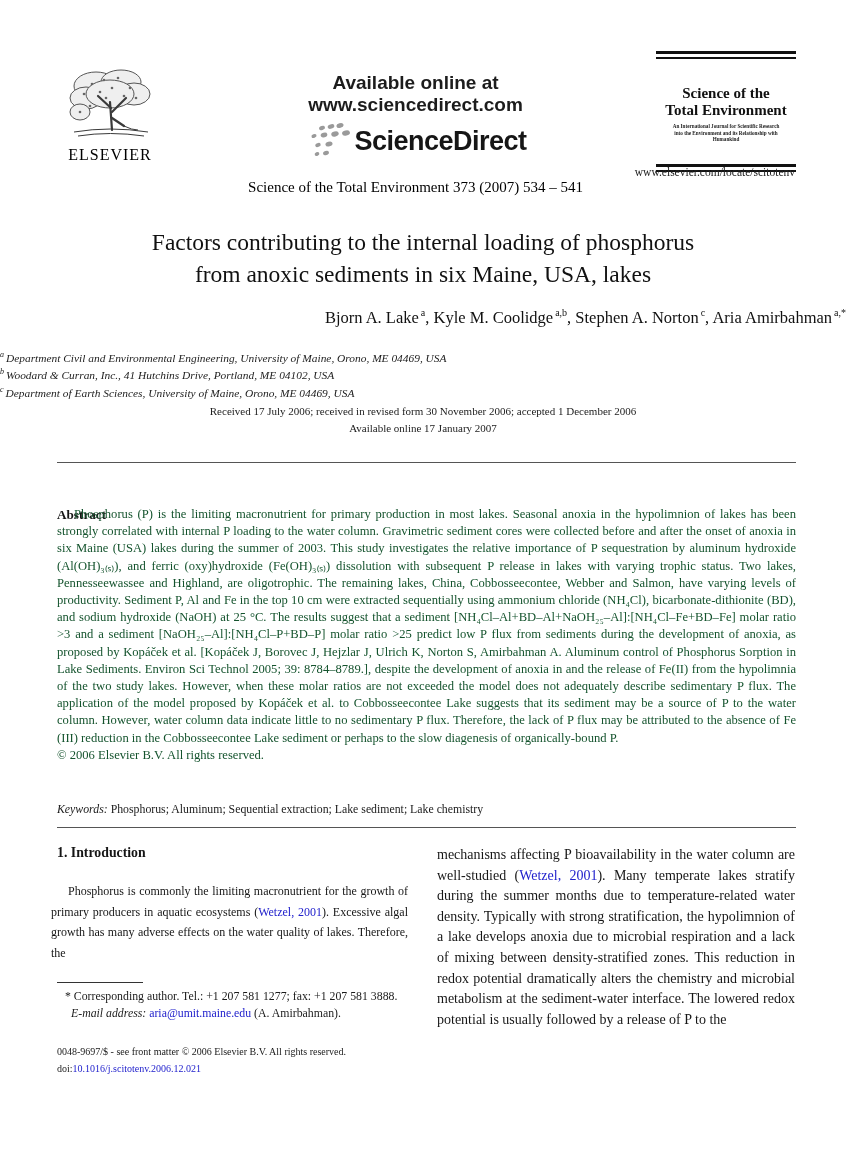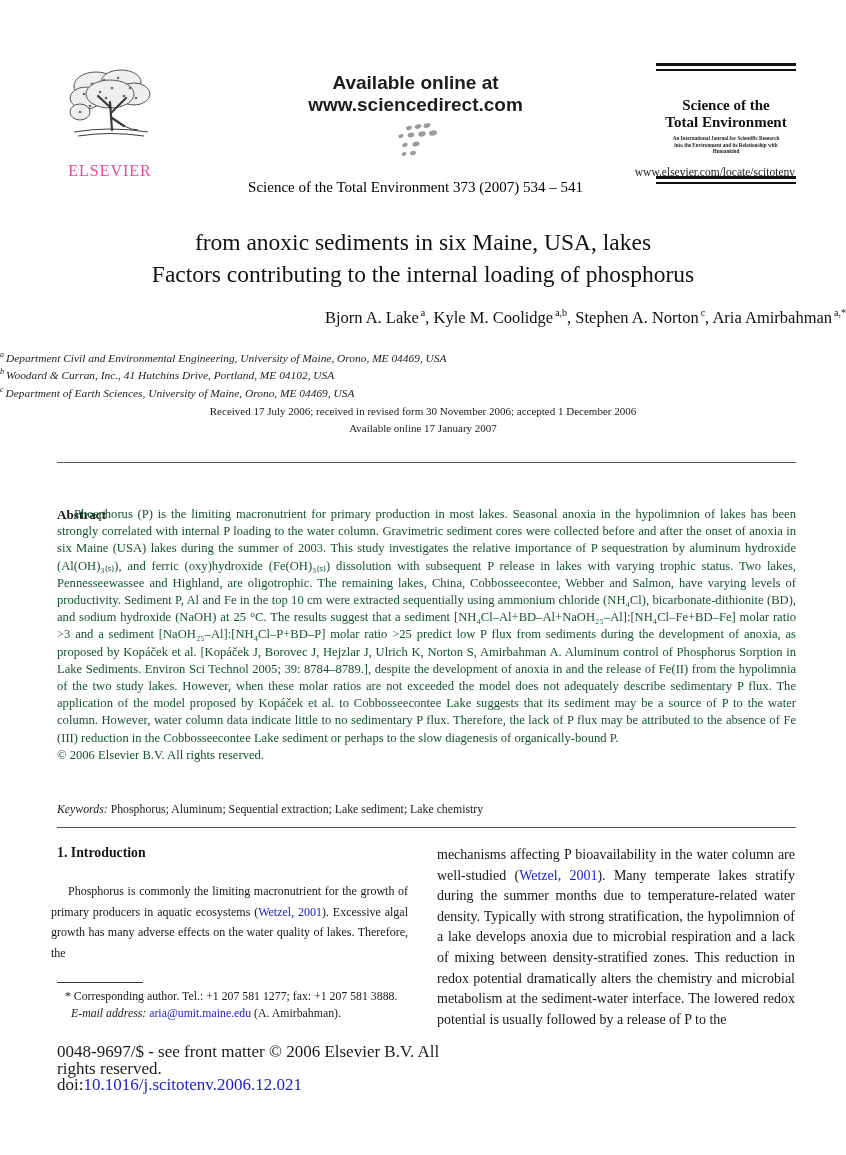--- a/index.html
+++ b/index.html
@@ -3,28 +3,28 @@
 <meta charset="utf-8">
 <style>
   html,body{margin:0;padding:0;background:#888;}
   .page{
     position:relative;width:846px;height:1155px;margin:0 auto;background:#ffffff;
     font-family:"Liberation Serif",serif;color:#151515;overflow:hidden;
   }
   
   .elsevier-block{position:absolute;left:60px;top:68px;width:100px;text-align:center;}
   .elsevier-tree{display:block;margin:0 auto;}
-  .elsevier-text{font-size:16px;letter-spacing:1px;color:#ec4899;margin-top:18px;}
+  .elsevier-text{font-size:16px;letter-spacing:1px;color:#000000;margin-top:2px;}
   .center-block{position:absolute;left:243px;top:72px;width:345px;text-align:center;}
   .avail{font-family:"Liberation Sans",sans-serif;font-size:19px;font-weight:bold;color:#1c1c1c;}
   .sd-logo{margin-top:7px;white-space:nowrap;}
   .sd-dots{vertical-align:middle;margin-right:2px;}
   .sd-text{font-family:"Liberation Sans",sans-serif;font-weight:bold;font-size:27px;letter-spacing:-0.5px;color:#161616;vertical-align:middle;}
   .citation{margin-top:20px;font-size:15px;color:#000000;}
-  .right-block{position:absolute;left:656px;top:63px;width:140px;}
+  .right-block{position:absolute;left:656px;top:51px;width:140px;}
   .double-rule{height:3px;border-top:3.5px solid #111;border-bottom:2px solid #111;}
   .jb-title{font-weight:bold;font-size:15px;text-align:center;line-height:1.15;margin-top:26px;color:#111;}
   .jb-sub{font-size:6px;font-weight:bold;text-align:center;line-height:1.25;margin-top:4px;margin-bottom:18px;color:#222;transform:scale(0.86);transform-origin:center top;}
   .jb-url{position:absolute;right:51px;top:166px;font-size:11.5px;color:#222;white-space:nowrap;}
   
   .art-title{position:absolute;left:0;top:226px;width:846px;text-align:center;font-size:23.5px;line-height:1.38;color:#111;}
   .authors{position:absolute;left:0;top:307px;width:846px;text-align:right;font-size:16.5px;color:#111;}
   .authors sup{font-size:10px;margin-left:2px;}
   .affils{position:absolute;left:0;top:348px;width:846px;font-size:11.4px;font-style:italic;line-height:14.6px;color:#222;}
   .affils sup{font-style:italic;font-size:8px;margin-right:2px;}
@@ -44,21 +44,21 @@
   .col-left{position:absolute;left:51px;top:881px;width:357px;font-size:12px;line-height:20.6px;text-align:justify;text-indent:17px;color:#161616;}
   .col-right{position:absolute;left:437px;top:845px;width:358px;font-size:14px;line-height:20.6px;text-align:justify;color:#161616;}
   .link{color:#2121cc;}
   a.link{text-decoration:none;cursor:pointer;}
   
   .fn-rule{position:absolute;left:57px;top:982px;width:86px;border-top:1.1px solid #333;}
   .fn-block{position:absolute;left:57px;top:989px;width:357px;font-size:11.8px;line-height:15.8px;text-align:justify;color:#1a1a1a;}
   .fn-corr{text-indent:8px;}
   .fn-email{text-indent:14px;margin-top:1px;}
   .fn-email-label{font-style:italic;}
-  .issn-block{position:absolute;left:57px;top:1044px;width:420px;font-size:17px;line-height:16.5px;color:#1a1a1a;}
+  .issn-block{position:absolute;left:57px;top:1044px;width:420px;font-size:10px;line-height:16.5px;color:#1a1a1a;}
 </style>
 </head>
 <body>
 
 <div class="page">
 
   <div class="elsevier-block">
     <svg class="elsevier-tree" width="88" height="76" viewBox="0 0 88 76">
       <g fill="none" stroke="#555" stroke-width="1">
         <ellipse cx="30" cy="18" rx="22" ry="14" fill="#efefef"></ellipse>
@@ -107,42 +107,42 @@
           <ellipse cx="36" cy="2.5" rx="3.6" ry="2.3" transform="rotate(-15 36 2.5)"></ellipse>
           <ellipse cx="10" cy="13" rx="2.6" ry="1.9" transform="rotate(-20 10 13)"></ellipse>
           <ellipse cx="20" cy="12" rx="3.4" ry="2.3" transform="rotate(-18 20 12)"></ellipse>
           <ellipse cx="31" cy="11" rx="3.8" ry="2.5" transform="rotate(-15 31 11)"></ellipse>
           <ellipse cx="42" cy="10" rx="4" ry="2.6" transform="rotate(-12 42 10)"></ellipse>
           <ellipse cx="14" cy="22" rx="2.8" ry="2" transform="rotate(-22 14 22)"></ellipse>
           <ellipse cx="25" cy="21" rx="3.6" ry="2.4" transform="rotate(-16 25 21)"></ellipse>
           <ellipse cx="13" cy="31" rx="2.4" ry="1.8" transform="rotate(-24 13 31)"></ellipse>
           <ellipse cx="22" cy="30" rx="3" ry="2.1" transform="rotate(-18 22 30)"></ellipse>
         </g>
-      </svg>
+      </svg><span class="sd-text">ScienceDirect</span>
     </div>
     <div class="citation">Science of the Total Environment 373 (2007) 534 – 541</div>
   </div>
 
   <div class="right-block">
     <div class="double-rule"></div>
     <div class="jb-title">
       <div>Science of the</div>
       <div>Total Environment</div>
     </div>
     <div class="jb-sub">
       <div>An International Journal for Scientific Research</div>
       <div>into the Environment and its Relationship with Humankind</div>
     </div>
     <div class="double-rule"></div>
   </div>
   <div class="jb-url">www.elsevier.com/locate/scitotenv</div>
 
   <div class="art-title">
+    <div>Factors contributing to the internal loading of phosphorus</div>
     <div>from anoxic sediments in six Maine, USA, lakes</div>
-    <div>Factors contributing to the internal loading of phosphorus</div>
   </div>
 
   <div class="authors">
     <span><span>Bjorn A. Lake</span><sup>a</sup><span>, </span></span><span><span>Kyle M. Coolidge</span><sup>a,b</sup><span>, </span></span><span><span>Stephen A. Norton</span><sup>c</sup><span>, </span></span><span><span>Aria Amirbahman</span><sup>a,*</sup><span></span></span>
   </div>
 
   <div class="affils">
     <div><sup>a</sup><span>Department Civil and Environmental Engineering, University of Maine, Orono, ME 04469, USA</span></div>
     <div><sup>b</sup><span>Woodard &amp; Curran, Inc., 41 Hutchins Drive, Portland, ME 04102, USA</span></div>
     <div><sup>c</sup><span>Department of Earth Sciences, University of Maine, Orono, ME 04469, USA</span></div>

